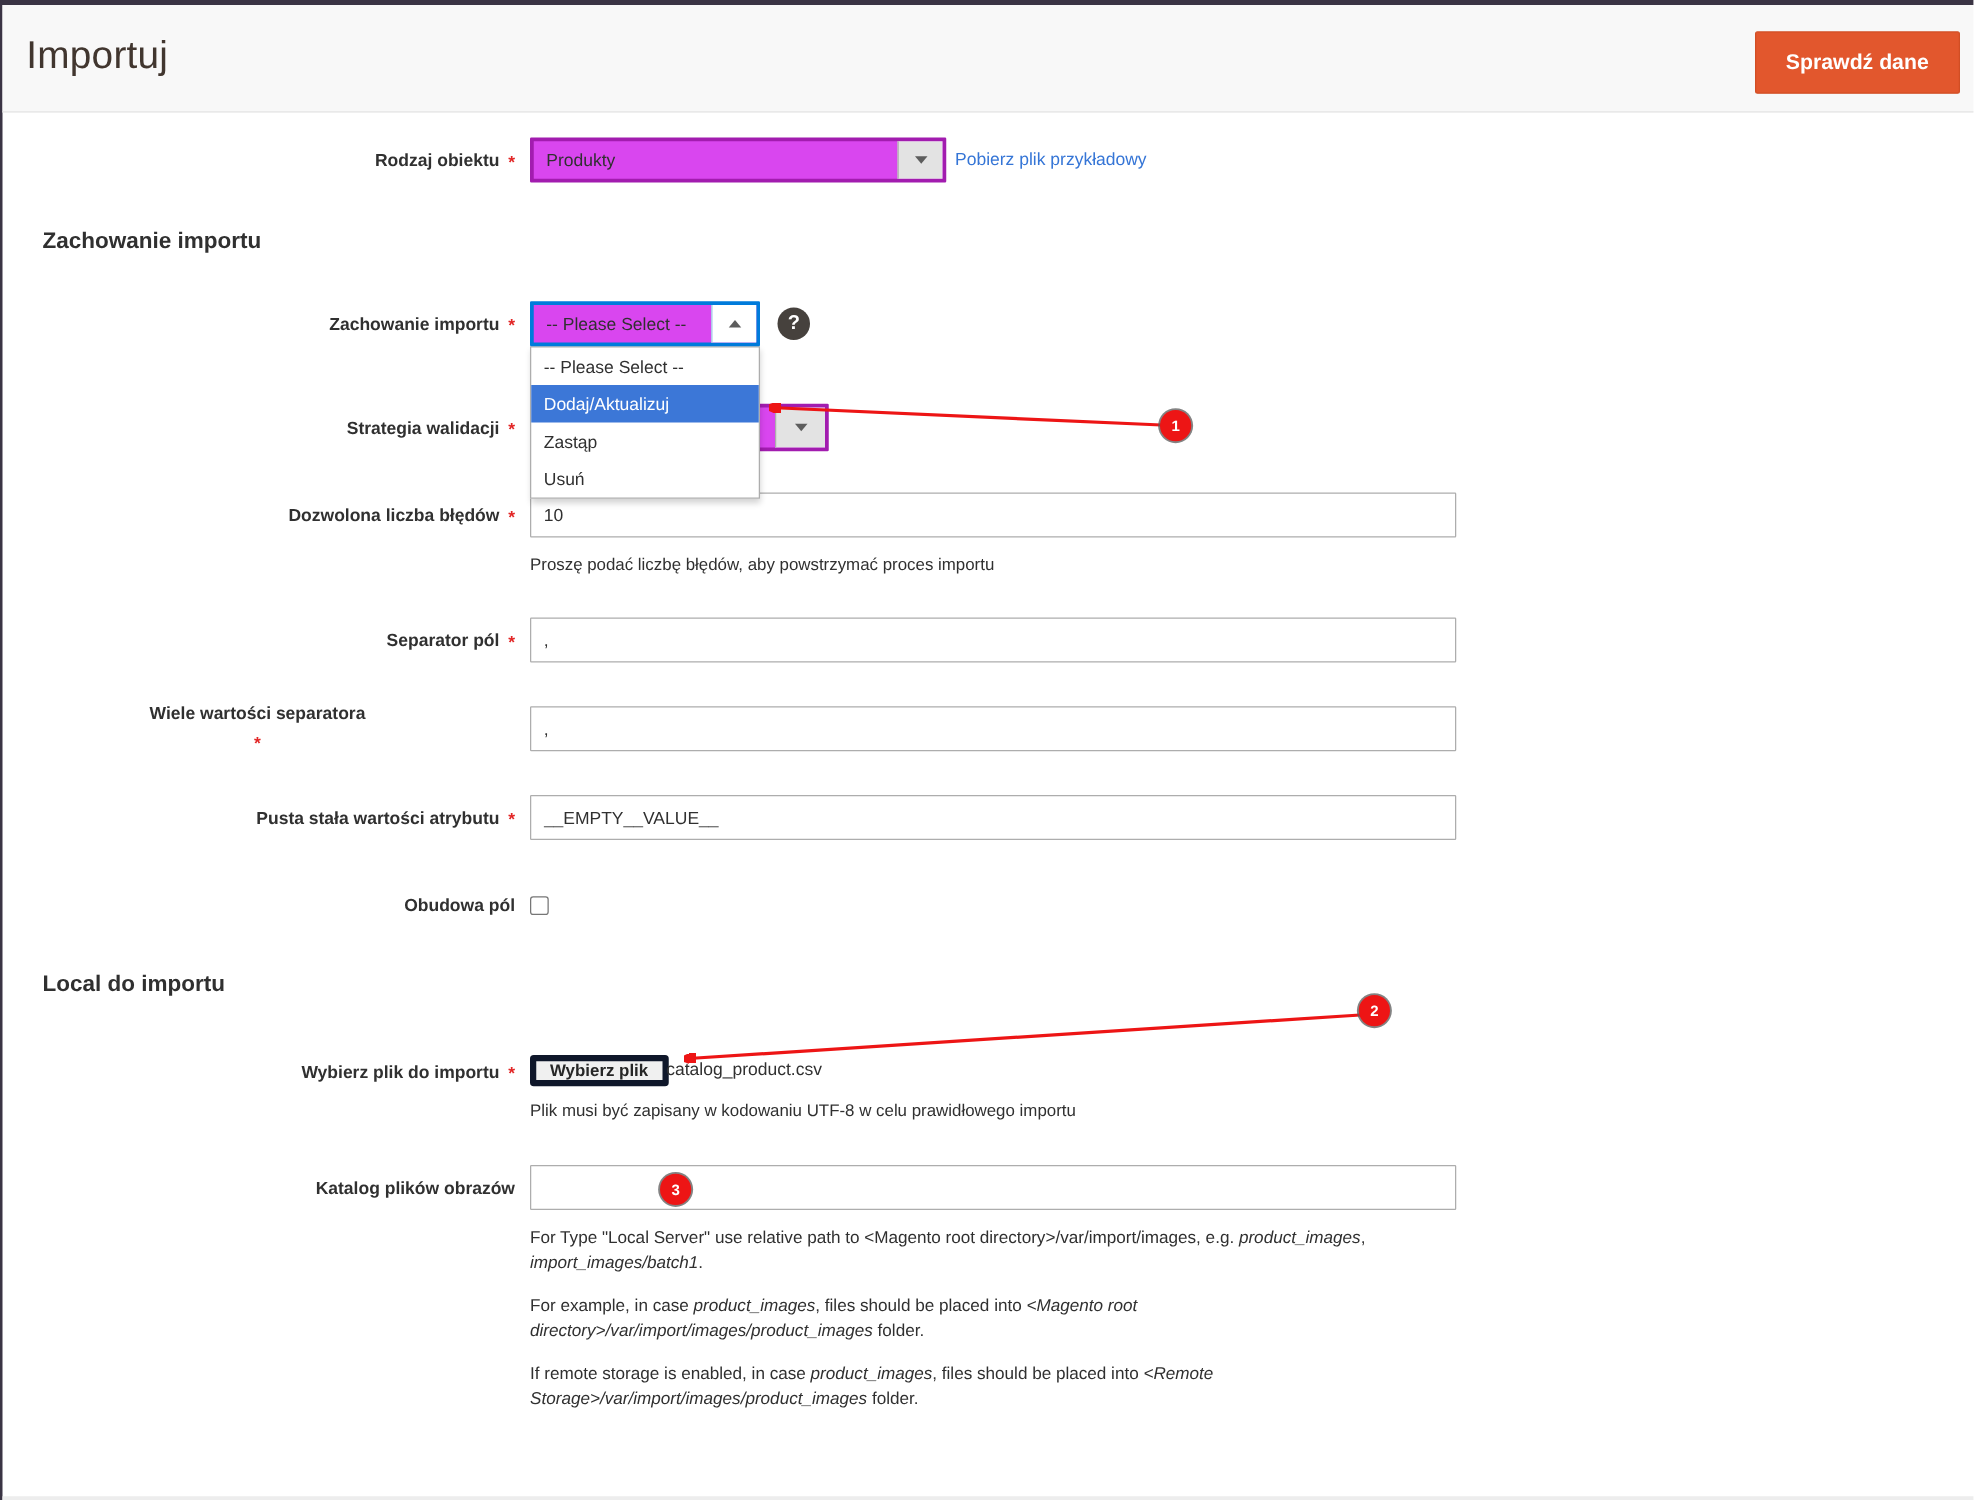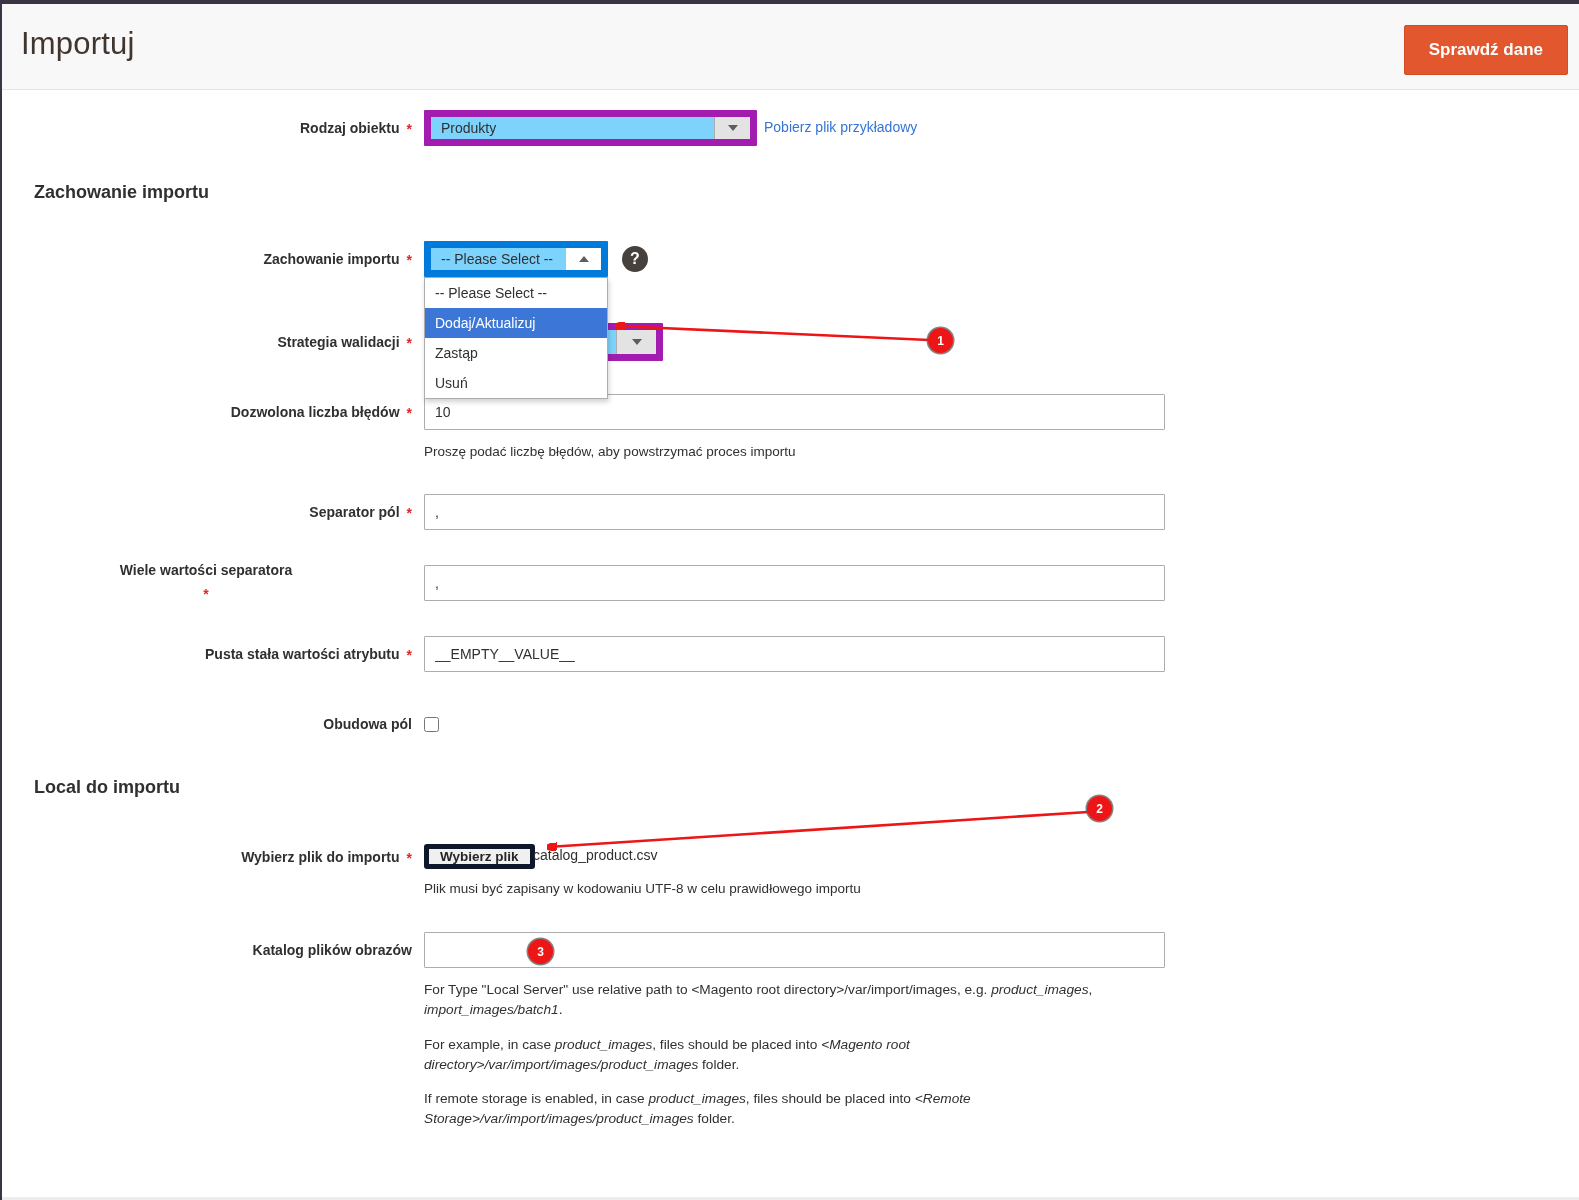--- a/index.html
+++ b/index.html
@@ -11,21 +11,21 @@
   .leftbar{position:absolute;left:0;top:0;width:2px;height:1200px;background:#3a3444;}
   .bottomstrip{position:absolute;left:2px;bottom:0;width:1577px;height:3px;background:#ededed;}
 
   .page-header{position:absolute;left:2px;top:4px;width:1577px;height:86px;background:#f8f8f8;border-bottom:1px solid #e3e3e3;}
   .page-title{position:absolute;left:19px;top:22px;font-size:31px;font-weight:300;color:#41362f;letter-spacing:.2px;text-align:center;}
   .btn-primary{position:absolute;right:11px;top:21px;height:50px;padding:0 24px;background:#e2572d;border:1px solid #d14e24;border-radius:2px;color:#fff;font-size:17px;font-weight:600;display:flex;align-items:center;cursor:pointer;font-family:inherit;}
 
   .label-cell{position:absolute;left:0;width:412px;display:flex;justify-content:flex-end;align-items:center;gap:7px;font-size:14px;font-weight:700;color:#303030;}
   .label-cell .req{color:#e22626;font-weight:700;font-size:14px;transform:translateY(1px);}
 
-  .sel{position:absolute;background:#7dd3fc;border:7px solid #a21caf;border-radius:1px;display:flex;align-items:stretch;cursor:pointer;}
+  .sel{position:absolute;background:#d946ef;border:3px solid #a21caf;border-radius:1px;display:flex;align-items:stretch;cursor:pointer;}
   .sel .sel-text{flex:1;display:flex;align-items:center;padding-left:10px;font-size:14px;color:#303030;white-space:nowrap;overflow:hidden;}
   .sel .sel-btn{width:36px;border-left:1px solid #adadad;background:#e3e3e3;display:flex;align-items:center;justify-content:center;}
   .sel.focused{border-color:#007bdb;}
   .sel.focused .sel-btn{background:#fff;border-left:1px solid #9cc3e5;}
   .caret-down{width:0;height:0;border-left:5px solid transparent;border-right:5px solid transparent;border-top:6px solid #5d5d5d;}
   .caret-up{width:0;height:0;border-left:5px solid transparent;border-right:5px solid transparent;border-bottom:6px solid #5d5d5d;}
 
   .dropdown-list{position:absolute;left:424px;top:277px;width:184px;background:#fff;border:1px solid #adadad;box-shadow:1px 3px 5px rgba(0,0,0,.18);z-index:20;}
   .dropdown-item{height:30px;display:flex;align-items:center;padding-left:10px;font-size:14px;color:#303030;cursor:pointer;}
   .dropdown-item.selected{background:#3c77d7;color:#fff;}

